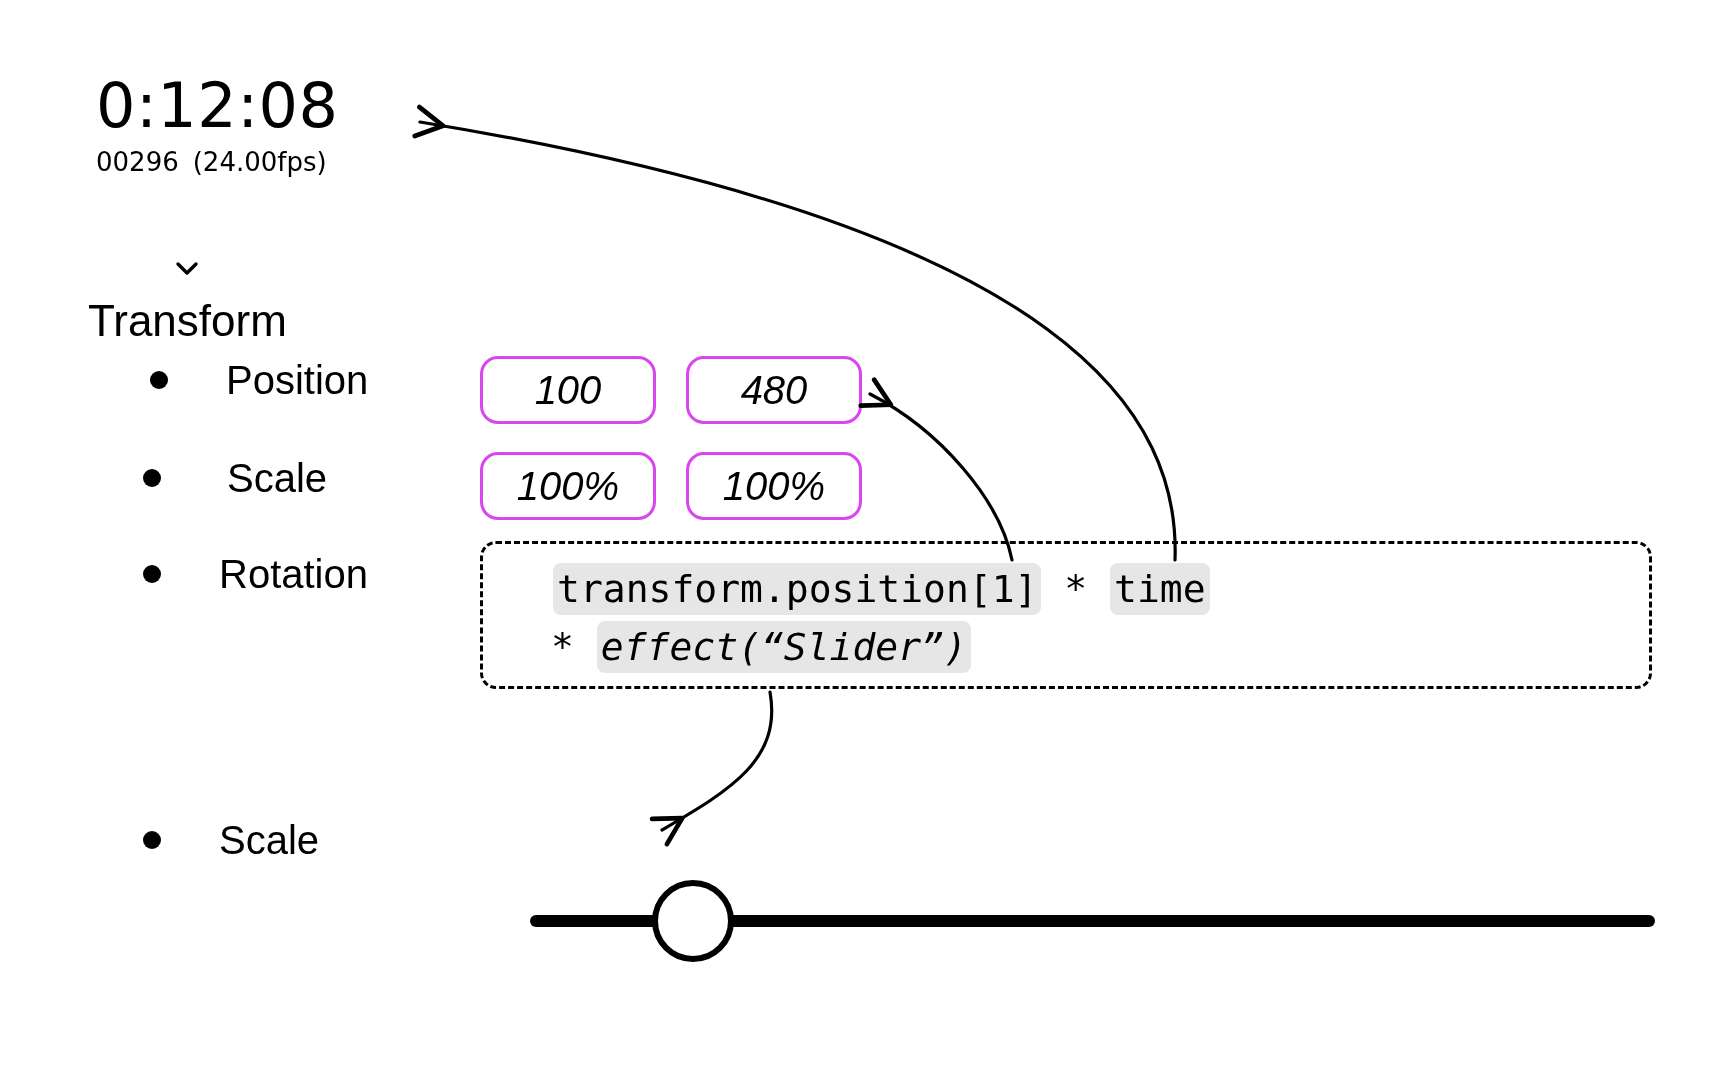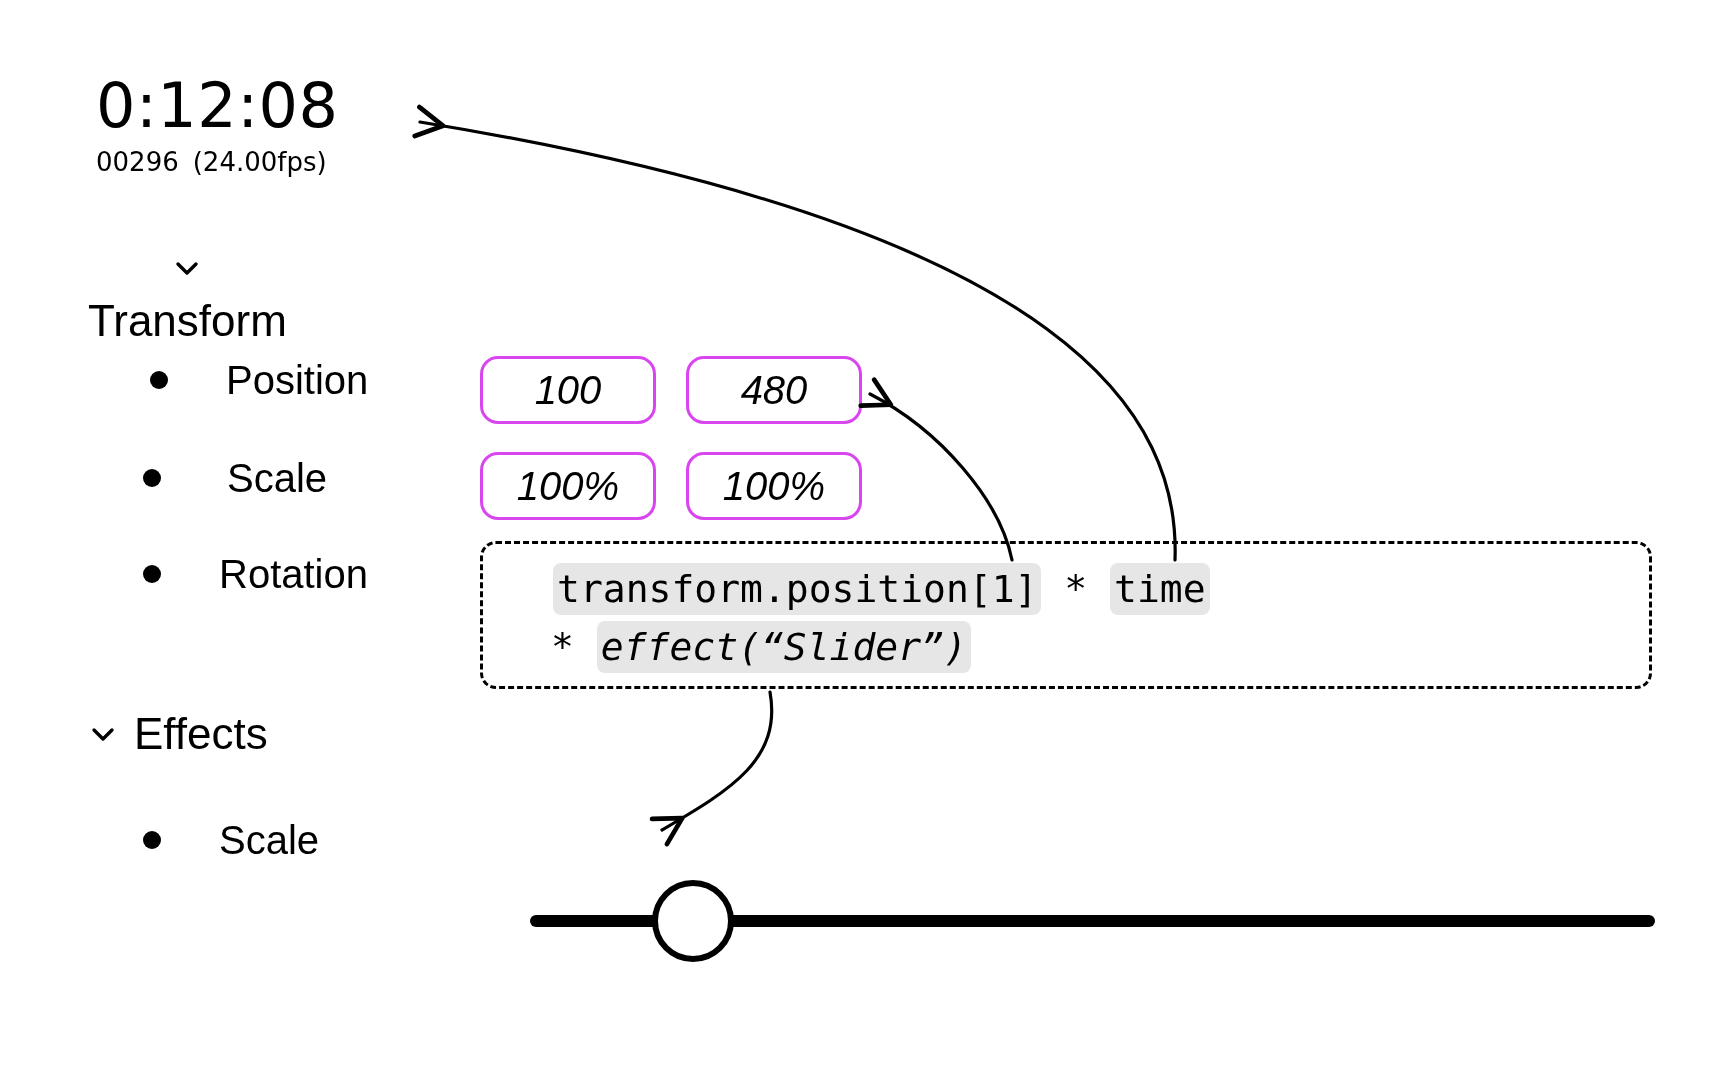--- a/index.html
+++ b/index.html
@@ -235,28 +235,20 @@
   <div class="prop-row" id="row-rotation">
     <span class="bullet"></span>
     <span class="prop-label">Rotation</span>
   </div>
 
   <div id="expression-box">
     <div class="code-line" id="code-line-1"><span class="tok">transform.position[1]</span><span class="op"> * </span><span class="tok">time</span></div>
     <div class="code-line" id="code-line-2"><span class="op">* </span><span class="tok">effect(“Slider”)</span></div>
   </div>
 
-  <div class="group-header" id="group-effects">
-    <span class="chev">
-      <svg width="30" height="30" viewBox="0 0 30 30">
-        <path d="M6 11 L15 20 L24 11" fill="none" stroke="#000" stroke-width="3.4" stroke-linecap="round" stroke-linejoin="round"></path>
-      </svg>
-    </span>
-    <span class="group-label">Effects</span>
-  </div>
 
   <div class="prop-row" id="row-slider">
     <span class="bullet"></span>
     <span class="prop-label">Scale</span>
   </div>
 
   <div id="slider-control">
     <div id="slider-track"></div>
     <div id="slider-handle"></div>
   </div>

